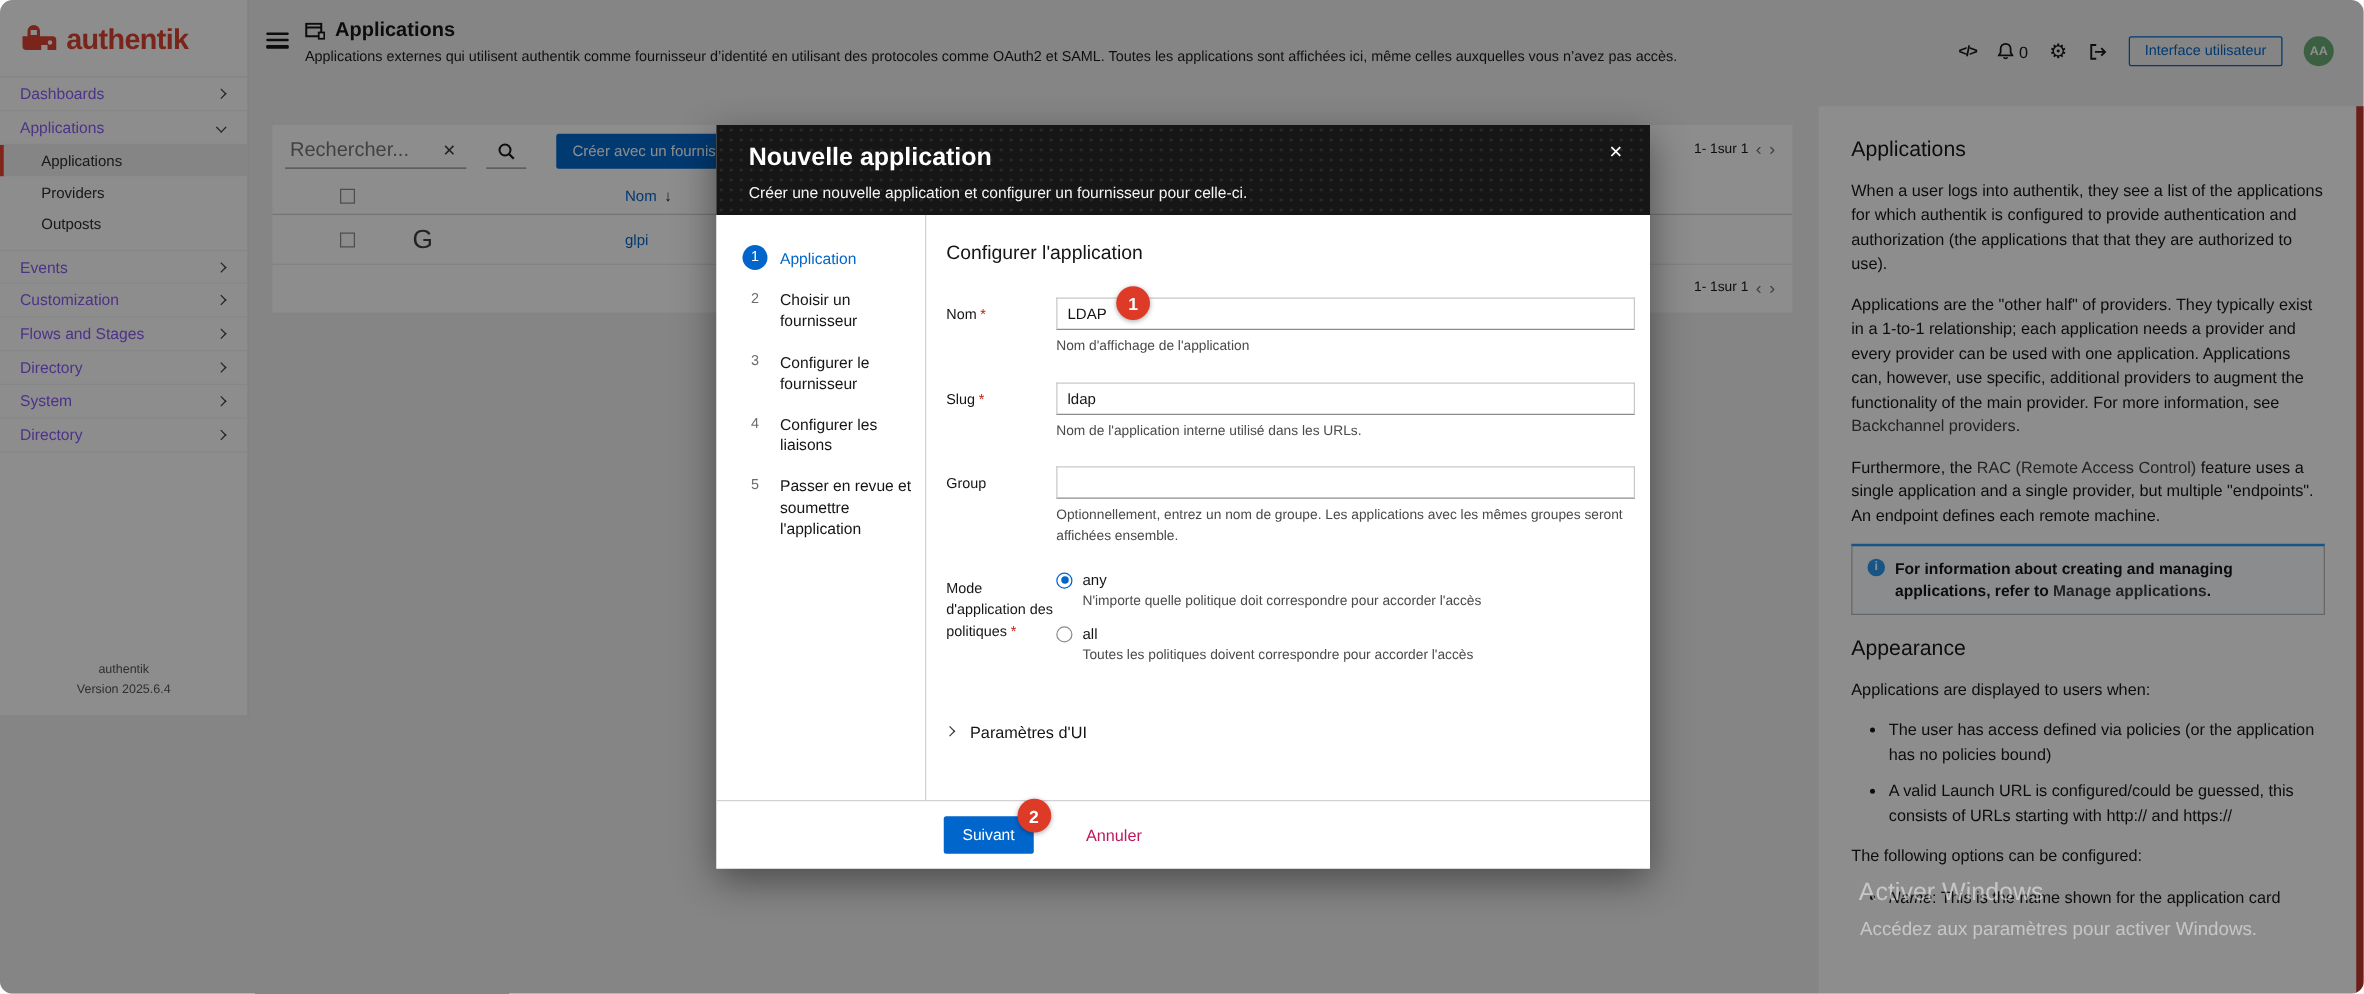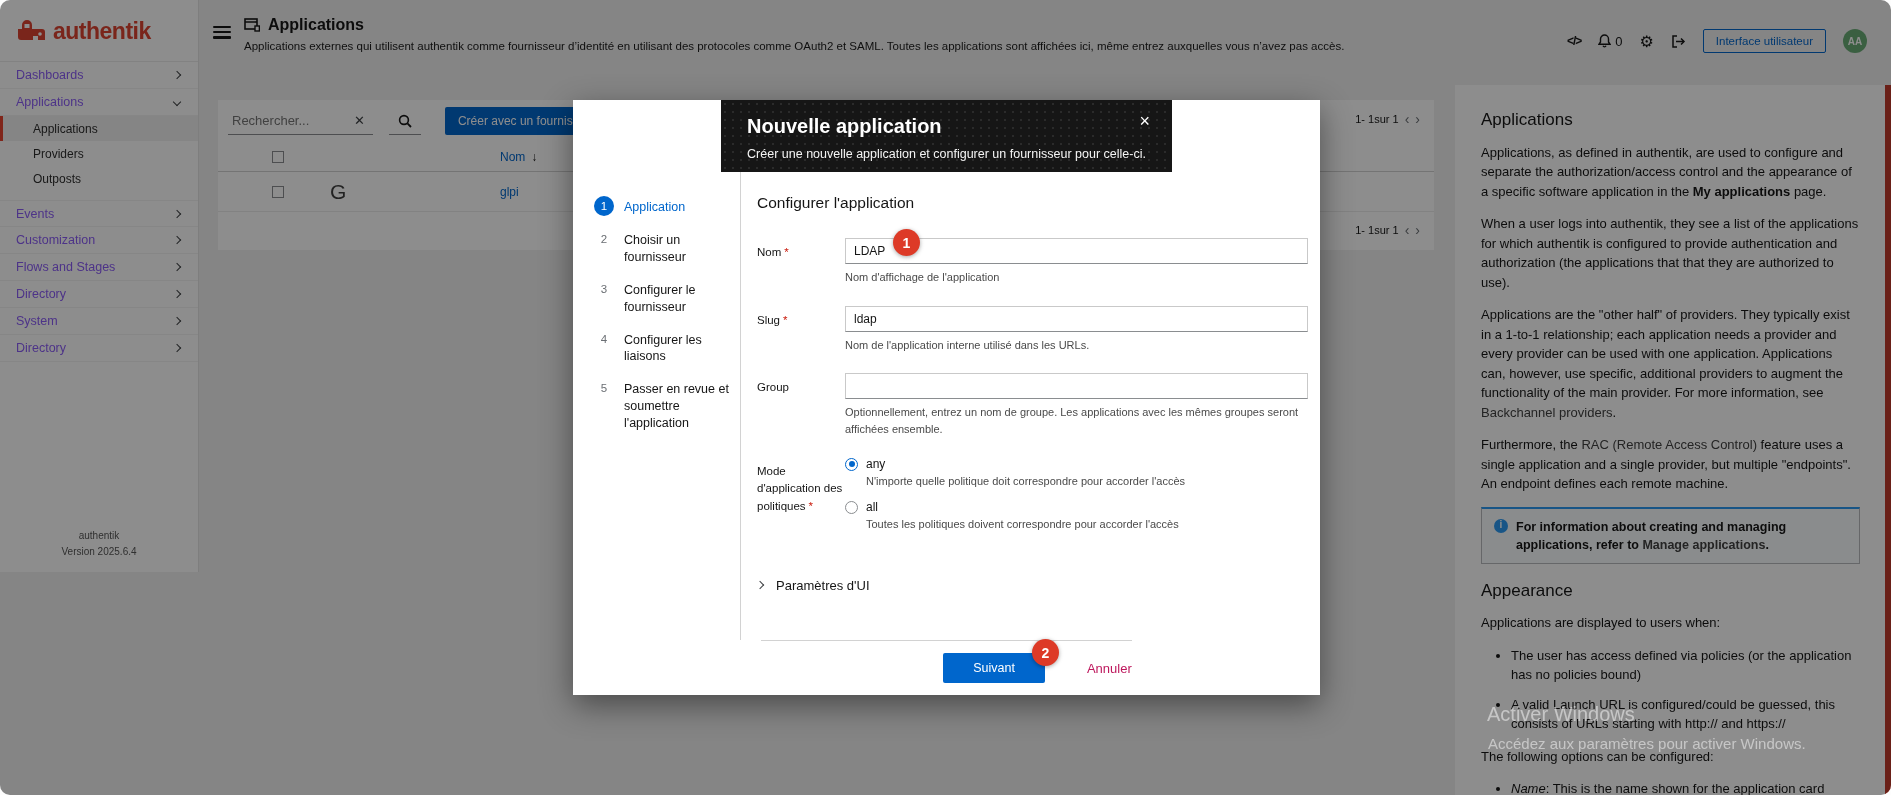--- a/index.html
+++ b/index.html
@@ -30,21 +30,21 @@
   .header-right { position:absolute; right:24px; top:29px; display:flex; align-items:center; gap:17px; }
   .hicon { color:#151515; font-size:13px; display:flex; align-items:center; gap:4px; cursor:pointer; }
   .api-glyph { font-weight:700; font-size:12px; letter-spacing:-1px; }
   .ui-btn { border:1px solid #0066cc; color:#0066cc; background:transparent; font-size:11.5px; padding:5px 12px; border-radius:2px; cursor:pointer; font-family:inherit; }
   .avatar { width:24px; height:24px; border-radius:50%; background:#69ac76; color:#fff; font-size:10px; font-weight:700; display:flex; align-items:center; justify-content:center; cursor:pointer; }
 
   
   .card { position:absolute; left:218px; top:100px; width:1216px; height:150px; background:#ffffff; }
   .toolbar { position:relative; height:42px; display:flex; align-items:center; padding-left:10px; gap:10px; }
   .search-group { display:flex; align-items:center; border-bottom:1px solid #8a8d90; height:27px; }
-  .search-input { width:118px; border:none; outline:none; background:transparent; font-size:13px; color:#333; padding:0 4px; font-family:inherit; }
+  .search-input { width:118px; border:none; outline:none; background:transparent; font-size:16px; color:#333; padding:0 4px; font-family:inherit; }
   .icon-btn { background:none; border:none; padding:0 8px; cursor:pointer; color:#3c3f42; font-size:13px; height:27px; }
   .search-btn { border-bottom:1px solid #8a8d90; height:27px; display:flex; align-items:center; padding:0 9px; cursor:pointer; margin-left:6px; }
   .btn-primary { background:#0066cc; color:#fff; border:none; font-size:12px; height:28px; padding:0 13px; margin-left:14px; cursor:pointer; border-radius:2px; font-family:inherit; }
   .pagination { position:absolute; right:14px; top:12px; display:flex; align-items:center; gap:6px; font-size:11px; color:#151515; }
   .pag-arrow { color:#6a6e73; font-size:14px; cursor:pointer; line-height:1; }
   .thead { position:relative; height:30px; border-bottom:1px solid #d2d2d2; }
   .trow { position:relative; height:40px; border-bottom:1px solid #ebebeb; }
   .cb { position:absolute; left:54px; top:50%; transform:translateY(-50%); width:12px; height:12px; border:1px solid #8a8d90; background:#fff; cursor:pointer; }
   .col-nom { position:absolute; left:282px; top:50%; transform:translateY(-50%); font-size:12px; color:#0066cc; cursor:pointer; }
   .sort-arrow { color:#151515; margin-left:6px; }
@@ -62,21 +62,21 @@
   .help li { margin-bottom:10px; }
   .info-box { border:1px solid #b8bbbe; border-top:2px solid #2b9af3; background:#fafdff; padding:9px 12px; display:flex; gap:8px; font-size:12.5px; font-weight:600; margin:2px 0 14px; line-height:1.45; }
   .info-ic { flex:none; width:14px; height:14px; border-radius:50%; background:#2b9af3; color:#fff; font-size:10px; font-weight:700; display:flex; align-items:center; justify-content:center; margin-top:1px; font-style:normal; }
 
   .red-scroll { position:absolute; right:0; top:85px; width:6px; height:710px; background:#c0392b; z-index:8; cursor:pointer; }
 
   
   .dim { position:absolute; inset:0; background:rgba(2,2,2,0.45); z-index:40; }
 
   
-  .modal { position:absolute; left:573px; top:100px; width:747px; height:595px; background:#ffffff; z-index:100; display:flex; flex-direction:column; box-shadow:0 10px 30px rgba(0,0,0,0.45);align-items:center; }
+  .modal { position:absolute; left:573px; top:100px; width:747px; height:595px; background:#ffffff; z-index:100; display:flex; flex-direction:column; box-shadow:0 10px 30px rgba(0,0,0,0.45); }
   .modal-head { flex:none; height:72px; background-color:#161616; background-image:radial-gradient(rgba(255,255,255,0.09) 1px, transparent 1.4px); background-size:8px 8px; position:relative; padding:15px 26px 0; }
   .modal-title { color:#fff; font-size:20px; font-weight:700; }
   .modal-sub { color:#f5f5f5; font-size:12.5px; font-weight:300; margin-top:9px; }
   .modal-close { position:absolute; right:22px; top:12px; color:#fff; font-size:18px; background:none; border:none; cursor:pointer; line-height:1; font-family:inherit; }
   .modal-body { flex:1; display:flex; min-height:0; }
   .steps { flex:none; width:168px; border-right:1px solid #d2d2d2; padding:24px 10px 0 21px; }
   .step { display:flex; gap:10px; margin-bottom:13px; cursor:pointer; }
   .step-num { flex:none; width:20px; height:20px; display:flex; align-items:center; justify-content:center; font-size:11.5px; color:#6a6e73; }
   .step-label { font-size:12.5px; color:#151515; line-height:1.35; padding-top:3px; }
   .step.active .step-num { background:#0066cc; color:#fff; border-radius:50%; }
@@ -93,21 +93,21 @@
   .badge-1 { left:48px; top:-9px; }
   .badge-2 { right:-14px; top:-14px; }
   .radio-row { display:flex; align-items:center; gap:8px; font-size:12px; color:#151515; cursor:pointer; }
   .radio { flex:none; width:13px; height:13px; border-radius:50%; border:1px solid #8a8d90; background:#fff; position:relative; }
   .radio.checked { border-color:#0066cc; }
   .radio.checked::after { content:""; position:absolute; inset:2.5px; border-radius:50%; background:#0066cc; }
   .radio-help { font-size:11px; color:#4a4a4a; margin:3px 0 11px 21px; line-height:1.4; }
   .expander { display:flex; align-items:center; gap:13px; margin-top:34px; font-size:13px; color:#151515; cursor:pointer; }
   .modal-foot { flex:none; height:55px; border-top:1px solid #d2d2d2; display:flex; align-items:center; padding-left:182px; gap:42px; }
   .next-wrap { position:relative; }
-  .btn-next { background:#0066cc; color:#fff; border:none; font-size:12.5px; padding:8px 30px; cursor:pointer; border-radius:2px; font-family:inherit; }
+  .btn-next { background:#0066cc; color:#fff; border:none; font-size:12.5px; padding:8px 15px; cursor:pointer; border-radius:2px; font-family:inherit; }
   .link-cancel { color:#be185d; font-size:13px; cursor:pointer; text-decoration:none; }
 
   
   .wm { position:absolute; z-index:60; color:rgba(255,255,255,0.5); pointer-events:none; }
   .wm1 { left:1487px; top:703px; font-size:20px; }
   .wm2 { left:1488px; top:735px; font-size:15px; }
 </style>
 </head>
 <body>
 
@@ -179,21 +179,21 @@
       </div>
     <div class="title-block">
       <div class="title-row">
         <svg width="16" height="14" viewBox="0 0 16 14">
           <rect x="1" y="1" width="12" height="10" fill="none" stroke="#151515" stroke-width="1.6"></rect>
           <line x1="1" y1="4" x2="13" y2="4" stroke="#151515" stroke-width="1.6"></line>
           <rect x="11" y="8" width="4.4" height="5" fill="#fff" stroke="#151515" stroke-width="1.4"></rect>
         </svg>
         <span class="page-title">Applications</span>
       </div>
-      <div class="page-subtitle">Applications externes qui utilisent authentik comme fournisseur d’identité en utilisant des protocoles comme OAuth2 et SAML. Toutes les applications sont affichées ici, même entrez auxquelles vous n’avez pas accès.</div>
+      <div class="page-subtitle">Applications externes qui utilisent authentik comme fournisseur d’identité en utilisant des protocoles comme OAuth2 et SAML. Toutes les applications sont affichées ici, même celles auxquelles vous n’avez pas accès.</div>
     </div>
     <div class="header-right">
       <span class="hicon api-glyph">&lt;/&gt;</span>
       <span class="hicon">
         <svg width="13" height="14" viewBox="0 0 13 14">
           <path d="M6.5 1a4 4 0 0 1 4 4v3l1.4 2.2H1.1L2.5 8V5a4 4 0 0 1 4-4z" fill="none" stroke="#151515" stroke-width="1.4"></path>
           <path d="M5 11.8a1.6 1.6 0 0 0 3 0" fill="none" stroke="#151515" stroke-width="1.3"></path>
         </svg>
         <span>0</span>
       </span>
@@ -244,21 +244,20 @@
       <div class="pagination">
         <span>1- 1sur 1</span>
         <span class="pag-arrow">‹</span>
         <span class="pag-arrow">›</span>
       </div>
     </div>
   </section>
 
   <aside class="help">
     <h2>Applications</h2>
-    <p><span>Applications, as defined in authentik, are used to configure and separate the authorization/access control and the appearance of a specific software application in the </span><b>My applications</b><span> page.</span></p>
     <p>When a user logs into authentik, they see a list of the applications for which authentik is configured to provide authentication and authorization (the applications that that they are authorized to use).</p>
     <p><span>Applications are the "other half" of providers. They typically exist in a 1-to-1 relationship; each application needs a provider and every provider can be used with one application. Applications can, however, use specific, additional providers to augment the functionality of the main provider. For more information, see </span><a>Backchannel providers</a><span>.</span></p>
     <p><span>Furthermore, the </span><a>RAC (Remote Access Control)</a><span> feature uses a single application and a single provider, but multiple "endpoints". An endpoint defines each remote machine.</span></p>
     <div class="info-box">
       <i class="info-ic">i</i>
       <span><span>For information about creating and managing applications, refer to </span><a>Manage applications</a><span>.</span></span>
     </div>
     <h2>Appearance</h2>
     <p>Applications are displayed to users when:</p>
     <ul>

